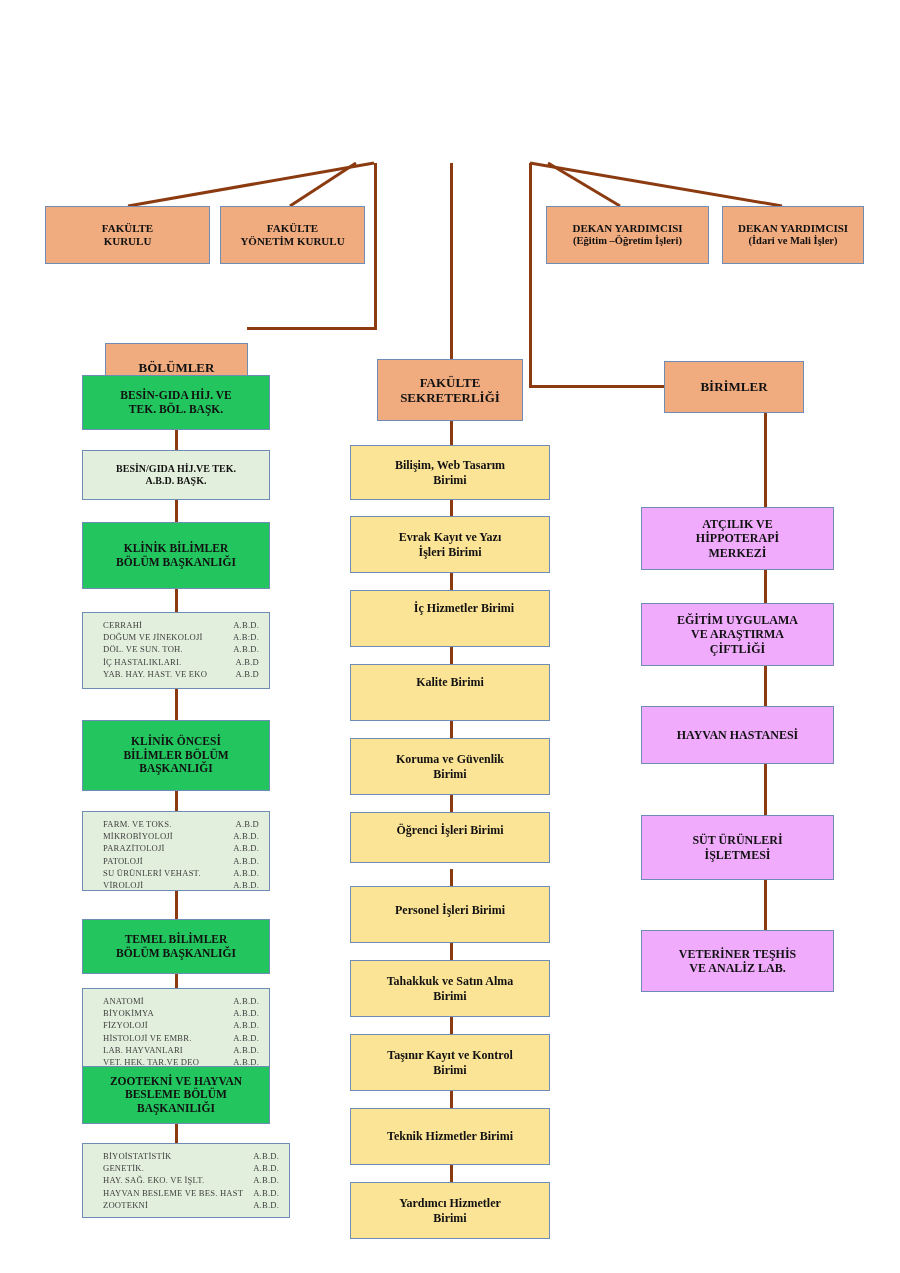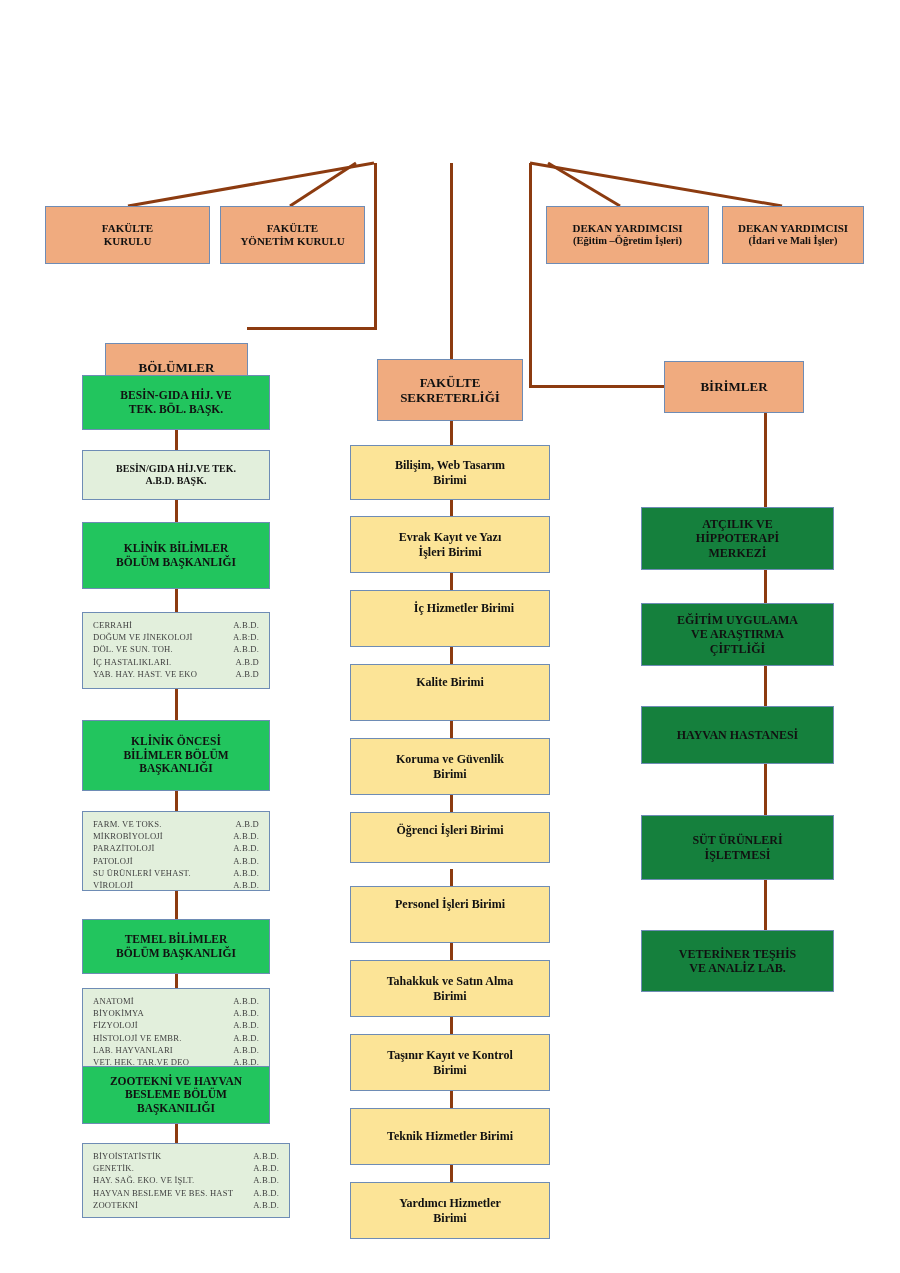--- a/index.html
+++ b/index.html
@@ -9,24 +9,24 @@
   .box{position:absolute;box-sizing:border-box;border:1.5px solid #6E8CB5;
        display:flex;align-items:center;justify-content:center;text-align:center;
        font-weight:bold;line-height:1.18;color:#111;}
   .box .txt{white-space:pre-line;display:block;padding:0 4px;}
 
   .c-dekan{background:#FCEFCB;}
   .c-orange{background:#F0AB7F;}
   .c-green{background:#22c55e;}
   .c-lgreen{background:#E2EFDC;}
   .c-yellow{background:#FCE497;}
-  .c-blue{background:#15803d;}
+  .c-blue{background:#f0abfc;}
 
   .listbox{position:absolute;box-sizing:border-box;border:1.5px solid #6E8CB5;
-           background:#E2EFDC;padding:6px 10px 6px 10px;
+           background:#E2EFDC;padding:6px 10px 6px 20px;
            font-family:"Liberation Serif", serif;color:#3f3f3f;}
   .listrow{display:flex;justify-content:space-between;align-items:baseline;
            font-size:8.6px;line-height:1.42;letter-spacing:.2px;white-space:nowrap;}
   .listrow .nm{text-align:left;}
   .listrow .ab{text-align:right;padding-left:6px;}
 
   .ln{position:absolute;background:#8C3B10;}
   .lnv{width:3px;}
   .lnh{height:3px;}
   .diag{position:absolute;overflow:visible;}
@@ -266,21 +266,21 @@
   <div class="box c-yellow fs-yel" style="left:350px;top:664px;width:200px;height:57px;align-items:flex-start;padding-top:10px;">
     <span class="txt">Kalite Birimi</span>
     </div>
   <div class="box c-yellow fs-yel" style="left:350px;top:738px;width:200px;height:57px;">
     <span class="txt">Koruma ve Güvenlik
 Birimi</span>
     </div>
   <div class="box c-yellow fs-yel" style="left:350px;top:812px;width:200px;height:51px;align-items:flex-start;padding-top:10px;">
     <span class="txt">Öğrenci İşleri Birimi</span>
     </div>
-  <div class="box c-yellow fs-yel" style="left:350px;top:886px;width:200px;height:57px;align-items:flex-start;padding-top:10px;">
+  <div class="box c-yellow fs-yel" style="left:350px;top:886px;width:200px;height:57px;align-items:flex-start;padding-top:16px;">
     <span class="txt">Personel İşleri Birimi</span>
     </div>
   <div class="box c-yellow fs-yel" style="left:350px;top:960px;width:200px;height:57px;">
     <span class="txt">Tahakkuk ve Satın Alma
 Birimi</span>
     </div>
   <div class="box c-yellow fs-yel" style="left:350px;top:1034px;width:200px;height:57px;">
     <span class="txt">Taşınır Kayıt ve Kontrol
 Birimi</span>
     </div>

